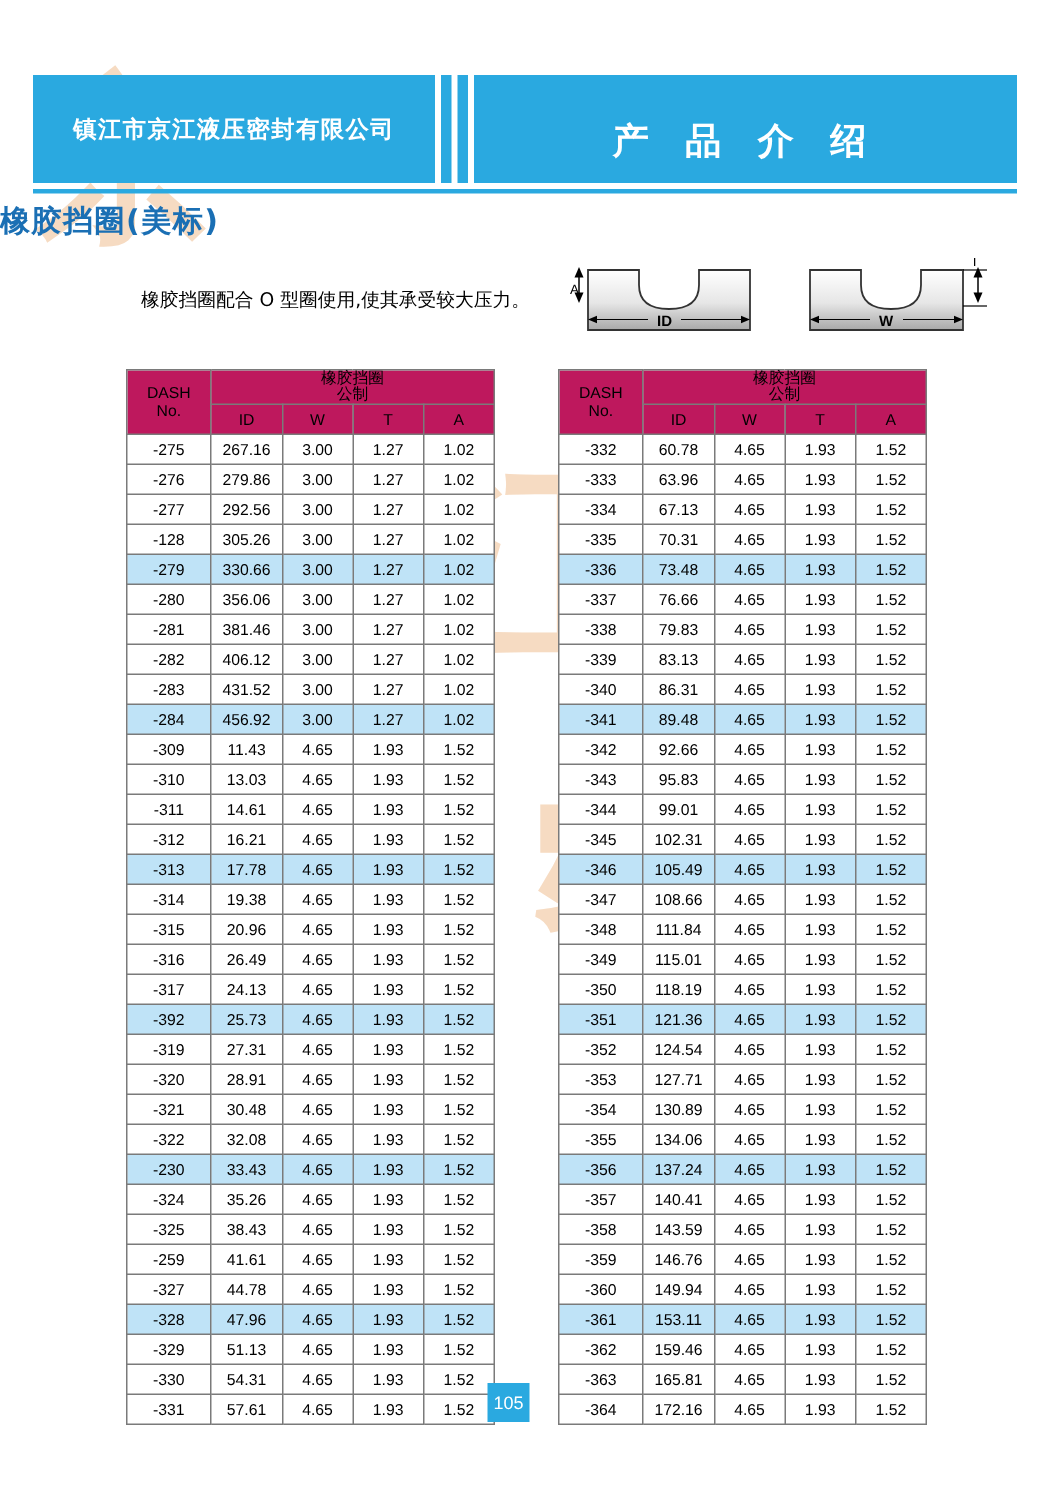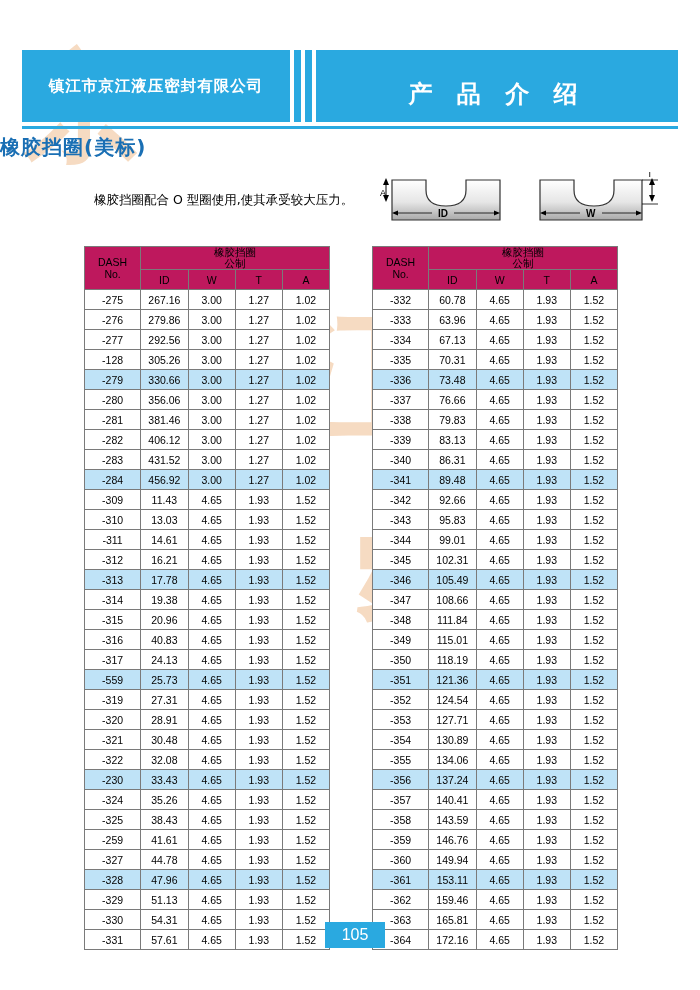--- a/index.html
+++ b/index.html
@@ -187,24 +187,24 @@
     background: #bfe3f7;
   }
   tr.norm td {
     background: #ffffff;
   }
 
   
   .page-num {
     position: absolute;
     left: 325px; top: 922px;
-    width: 60px; height: 26px;
+    width: 28px; height: 26px;
     background: #2aa9e0;
     color: #ffffff;
-    font-size: 16px;
+    font-size: 12px;
     display: flex;
     align-items: center;
     justify-content: center;
     z-index: 3;
     font-family: "Liberation Sans", sans-serif;
   }
 </style>
 </head>
 <body>
 
@@ -414,34 +414,34 @@
           </tr>
           <tr class="norm">
             <td class="dash">-315</td>
             <td>20.96</td>
             <td>4.65</td>
             <td>1.93</td>
             <td>1.52</td>
           </tr>
           <tr class="norm">
             <td class="dash">-316</td>
-            <td>40.83</td>
+            <td>26.49</td>
             <td>4.65</td>
             <td>1.93</td>
             <td>1.52</td>
           </tr>
           <tr class="norm">
             <td class="dash">-317</td>
             <td>24.13</td>
             <td>4.65</td>
             <td>1.93</td>
             <td>1.52</td>
           </tr>
           <tr class="hl">
-            <td class="dash">-559</td>
+            <td class="dash">-392</td>
             <td>25.73</td>
             <td>4.65</td>
             <td>1.93</td>
             <td>1.52</td>
           </tr>
           <tr class="norm">
             <td class="dash">-319</td>
             <td>27.31</td>
             <td>4.65</td>
             <td>1.93</td>

